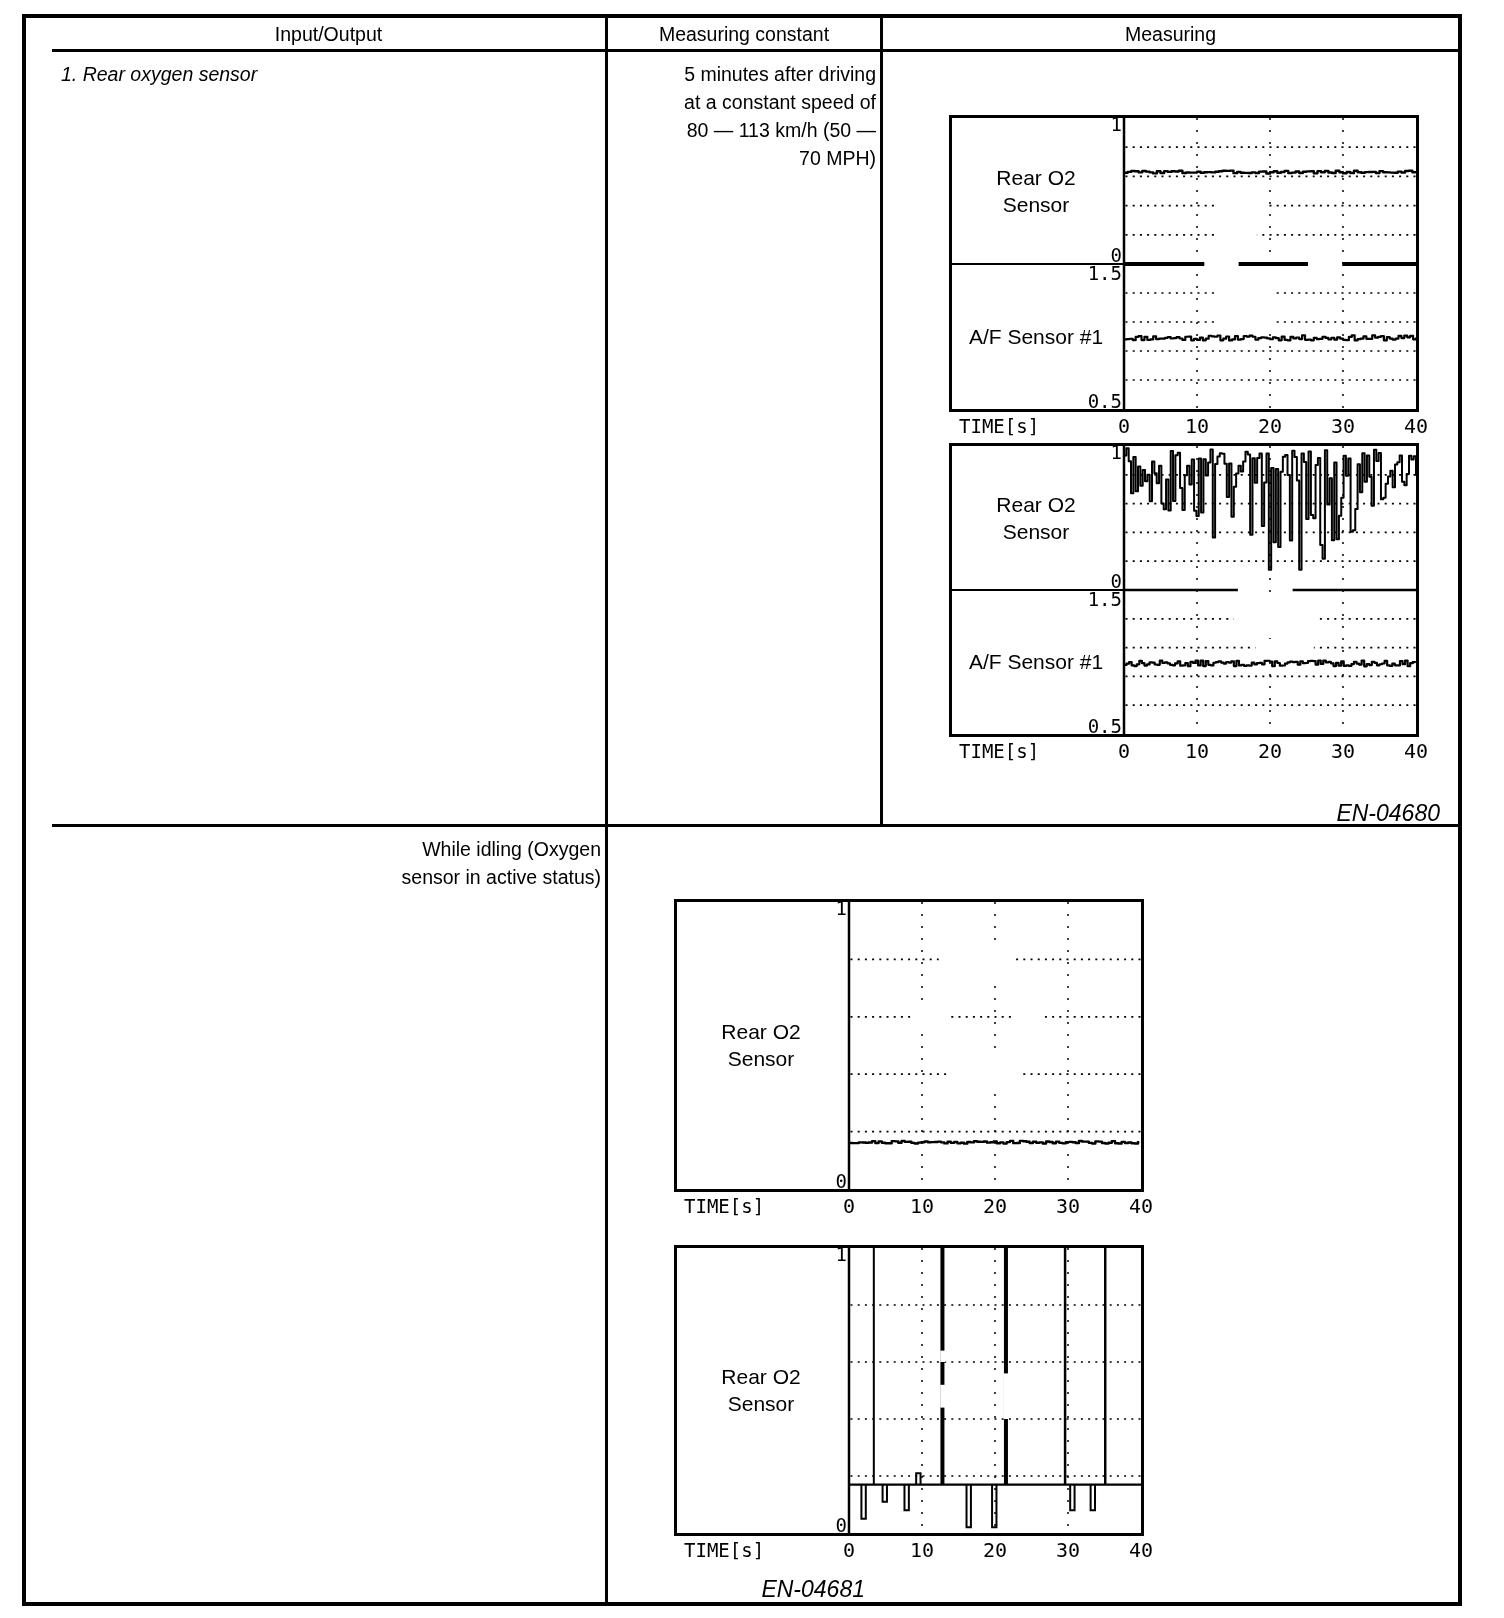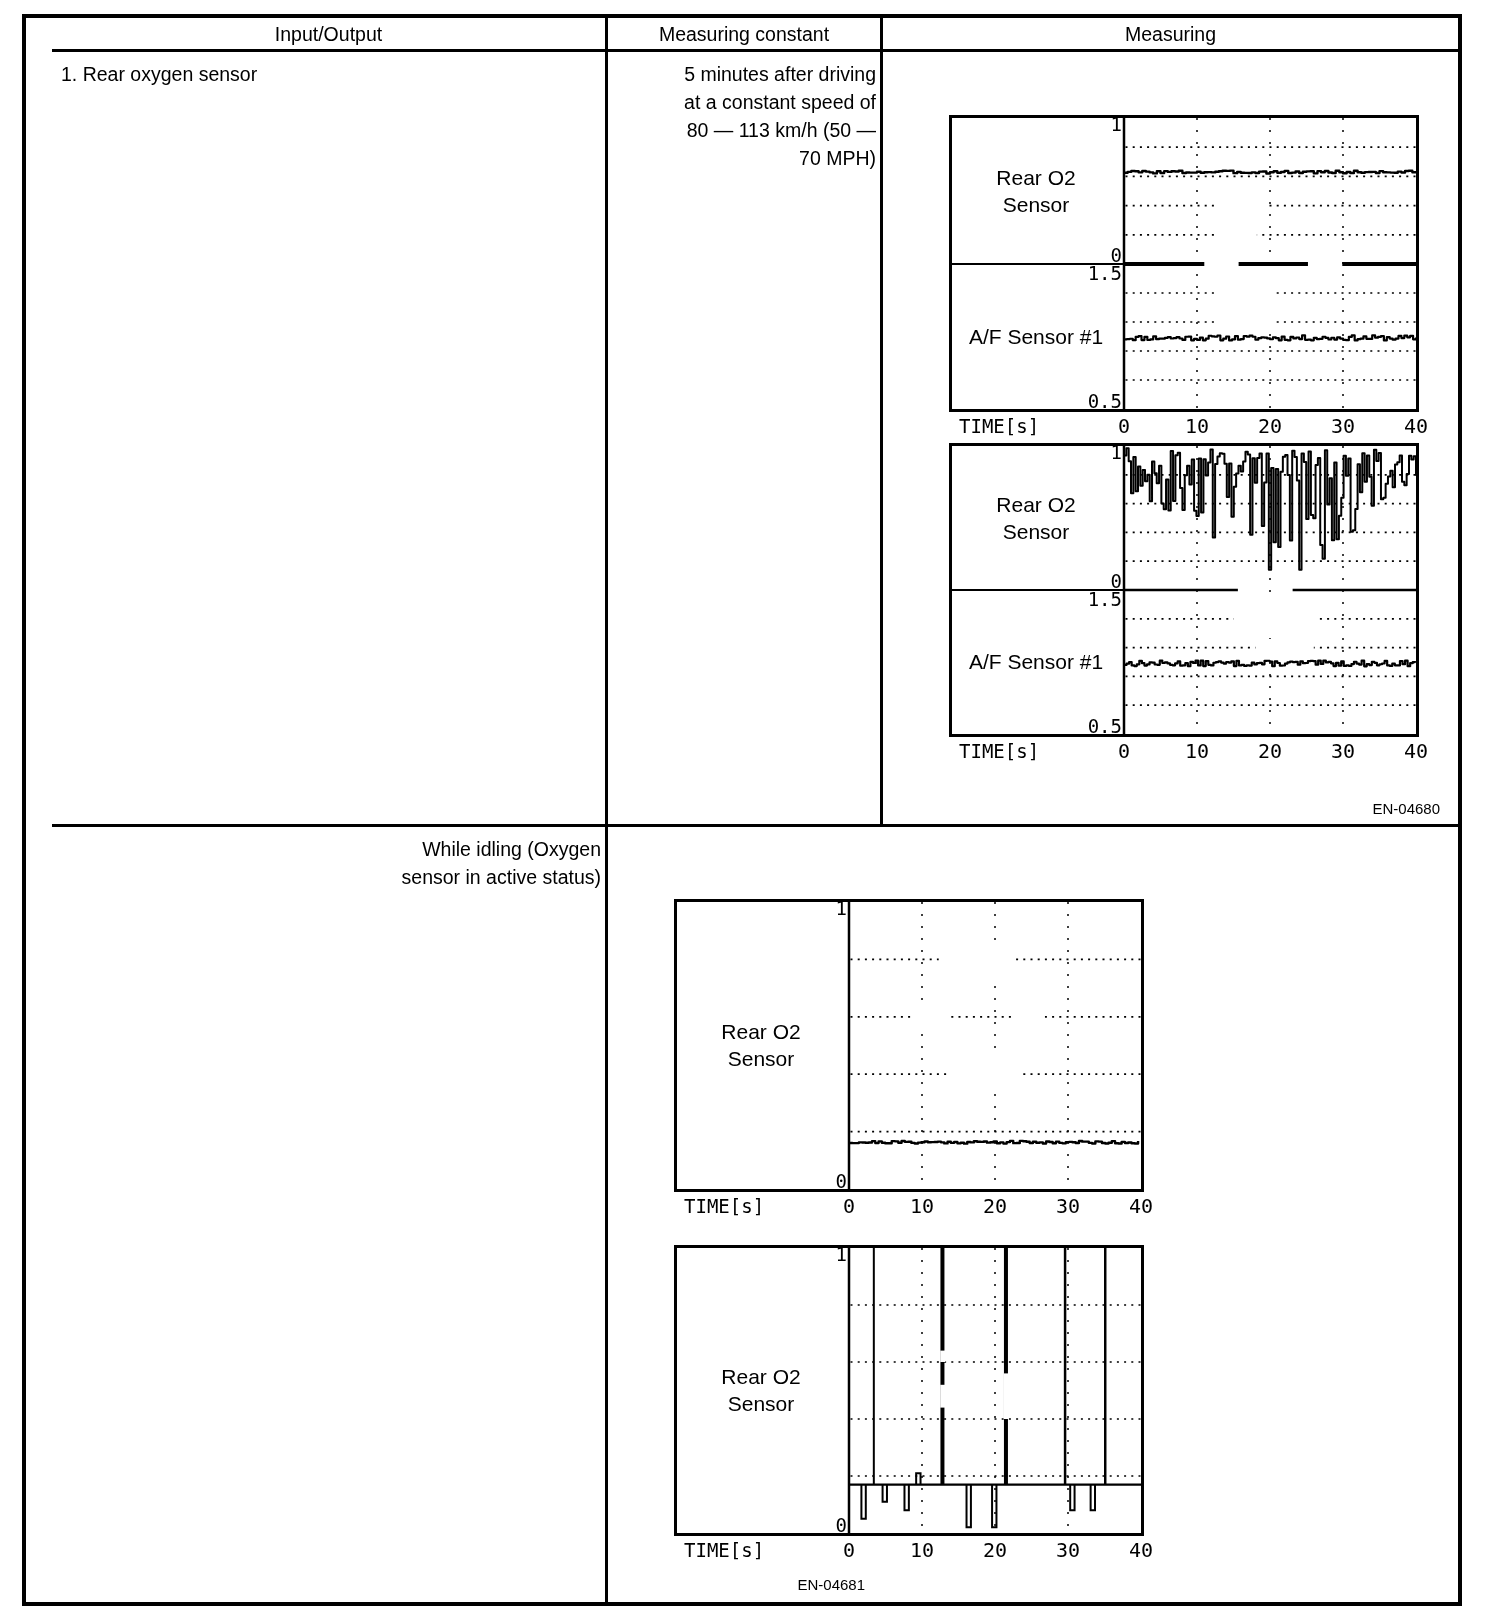--- a/index.html
+++ b/index.html
@@ -6,24 +6,24 @@
   .page{position:relative;width:1504px;height:1618px;background:#fff;
         font-family:"Liberation Sans",sans-serif;color:#000;}
   .doc-table{position:absolute;left:22px;top:14px;width:1440px;height:1592px;
              box-sizing:border-box;border:4px solid #000;
              display:grid;grid-template-columns:556px 275px 1fr;
              grid-template-rows:34px 775px 1fr;padding-left:26px;}
   .cell{box-sizing:border-box;position:relative;overflow:visible;}
   .b-r{border-right:3px solid #000;}
   .b-b{border-bottom:3px solid #000;}
   .th{font-size:19.5px;text-align:center;line-height:33px;}
-  .io-cell{font-size:19.5px;padding:8px 6px 0 9px;line-height:28px;}
+  .io-cell{font-size:19.5px;padding:8px 6px 0 9px;line-height:28px;font-style:italic;}
   .cond-cell{font-size:19.5px;padding:8px 4px 0 8px;line-height:28px;white-space:pre-line;text-align:right;}
   .scope{position:absolute;width:480px;}
-  .fig-id{position:absolute;font-size:15px;}
+  .fig-id{position:absolute;font-size:23px;font-style:italic;}
   .plabel{font:21px "Liberation Sans",sans-serif;fill:#000;}
   .mono19{font:19px "DejaVu Sans Mono",monospace;fill:#000;}
   .mono20{font:20px "DejaVu Sans Mono",monospace;fill:#000;}
   svg{display:block;}
 </style>
 </head>
 <body>
 
 <div class="page">
   <div class="doc-table">

